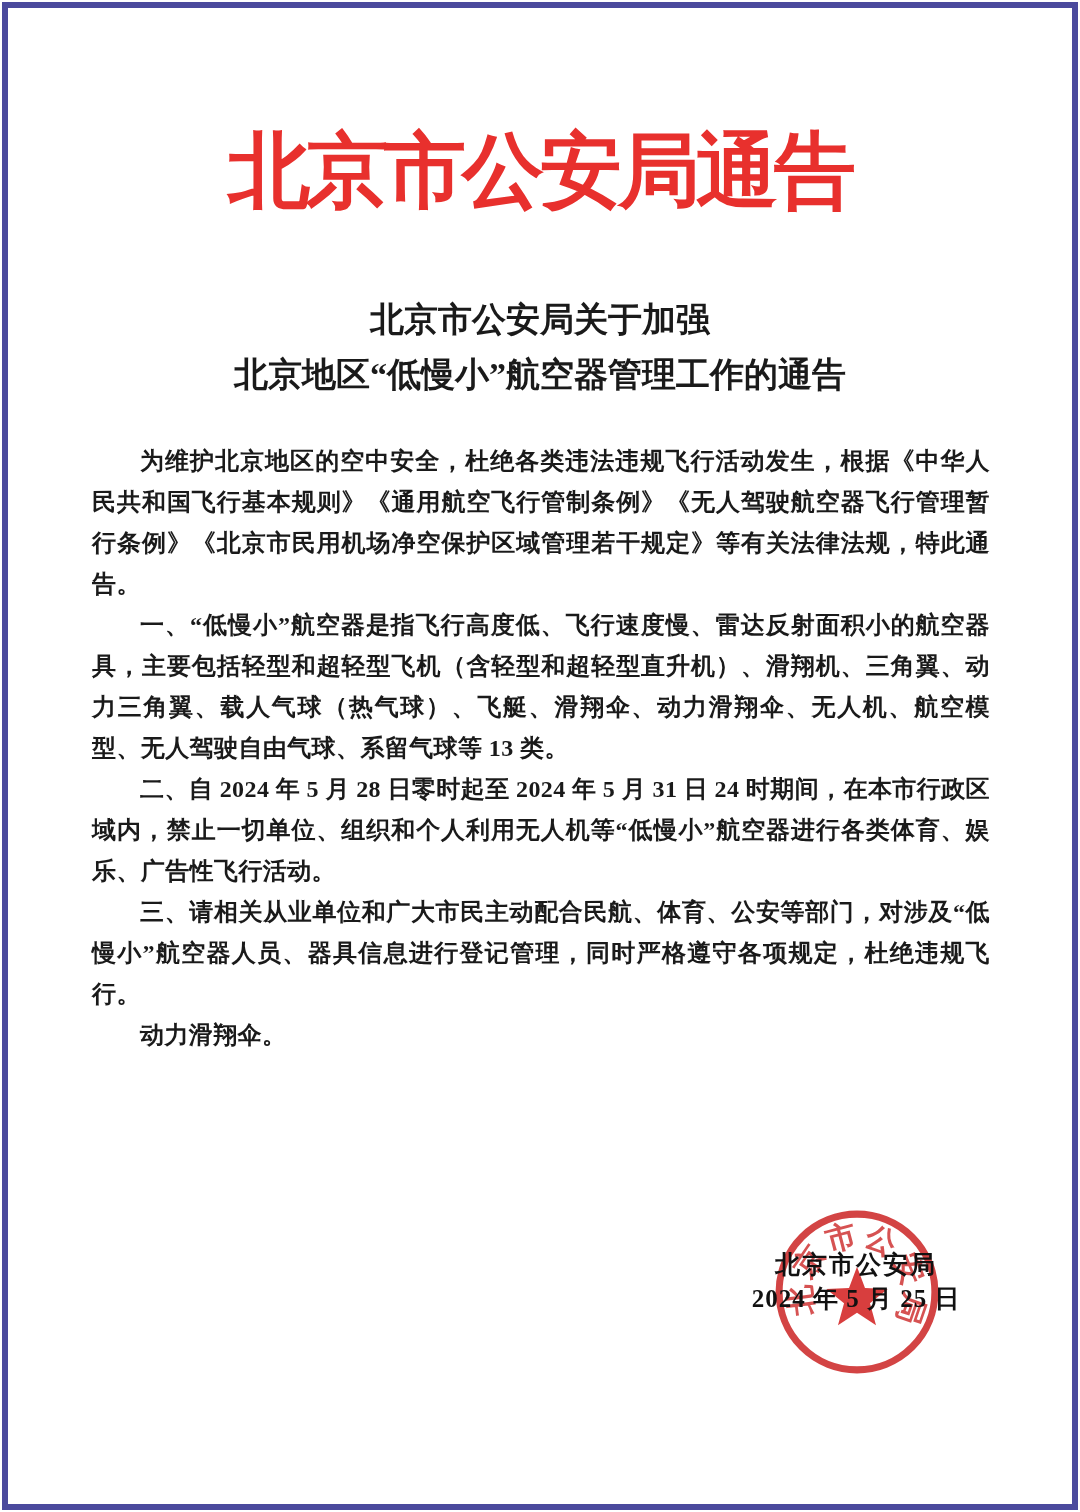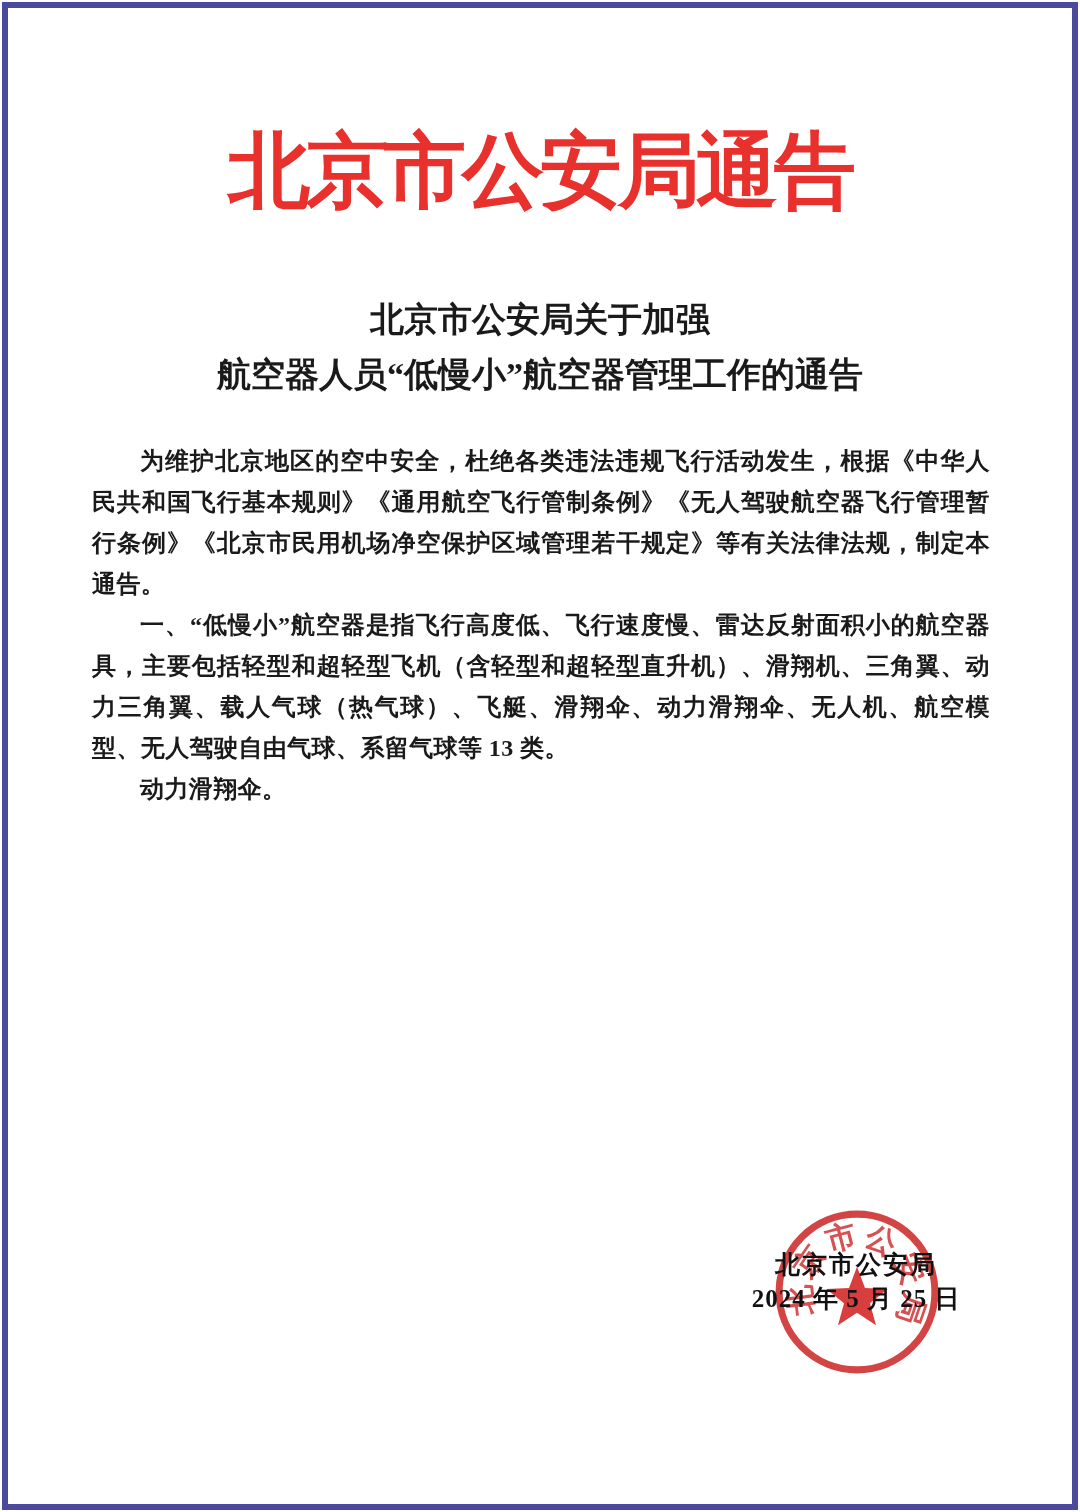--- a/index.html
+++ b/index.html
@@ -100,26 +100,28 @@
 <body>
 
 <div class="page">
 
   <div class="frame"></div>
 
   <h1 class="banner-title">北京市公安局通告</h1>
 
   <div class="subtitle">
     <div>北京市公安局关于加强</div>
-    <div>航空器人员“低慢小”航空器管理工作的通告</div>
+    <div>北京地区“低慢小”航空器管理工作的通告</div>
   </div>
 
   <div class="body-text">
-    <p>为维护北京地区的空中安全，杜绝各类违法违规飞行活动发生，根据《中华人民共和国飞行基本规则》《通用航空飞行管制条例》《无人驾驶航空器飞行管理暂行条例》《北京市民用机场净空保护区域管理若干规定》等有关法律法规，制定本通告。</p>
+    <p>为维护北京地区的空中安全，杜绝各类违法违规飞行活动发生，根据《中华人民共和国飞行基本规则》《通用航空飞行管制条例》《无人驾驶航空器飞行管理暂行条例》《北京市民用机场净空保护区域管理若干规定》等有关法律法规，特此通告。</p>
     <p>一、“低慢小”航空器是指飞行高度低、飞行速度慢、雷达反射面积小的航空器具，主要包括轻型和超轻型飞机（含轻型和超轻型直升机）、滑翔机、三角翼、动力三角翼、载人气球（热气球）、飞艇、滑翔伞、动力滑翔伞、无人机、航空模型、无人驾驶自由气球、系留气球等 13 类。</p>
+    <p>二、自 2024 年 5 月 28 日零时起至 2024 年 5 月 31 日 24 时期间，在本市行政区域内，禁止一切单位、组织和个人利用无人机等“低慢小”航空器进行各类体育、娱乐、广告性飞行活动。</p>
+    <p>三、请相关从业单位和广大市民主动配合民航、体育、公安等部门，对涉及“低慢小”航空器人员、器具信息进行登记管理，同时严格遵守各项规定，杜绝违规飞行。</p>
     <p>动力滑翔伞。</p>
   </div>
 
   <svg class="seal" viewBox="0 0 170 170" xmlns="http://www.w3.org/2000/svg" aria-hidden="true">
     <circle cx="85" cy="85" r="77" fill="none" stroke="#cf3434" stroke-width="7" opacity="0.92"></circle>
     <path id="seal-text-arc" d="M 45.2,108 A 46,46 0 1 1 124.8,108" fill="none"></path>
     <text font-size="30" font-weight="bold" fill="#cf3434" opacity="0.85" letter-spacing="3" font-family="Liberation Serif, DejaVu Serif, serif">
       <textPath href="#seal-text-arc" startOffset="2">北京市公安局</textPath>
     </text>
     <polygon fill="#d63434" opacity="0.95" points="85,60 92.9,81.1 115.4,82.1 97.8,96.2 103.8,117.9 85,105.5 66.2,117.9 72.2,96.2 54.6,82.1 77.1,81.1"></polygon>

